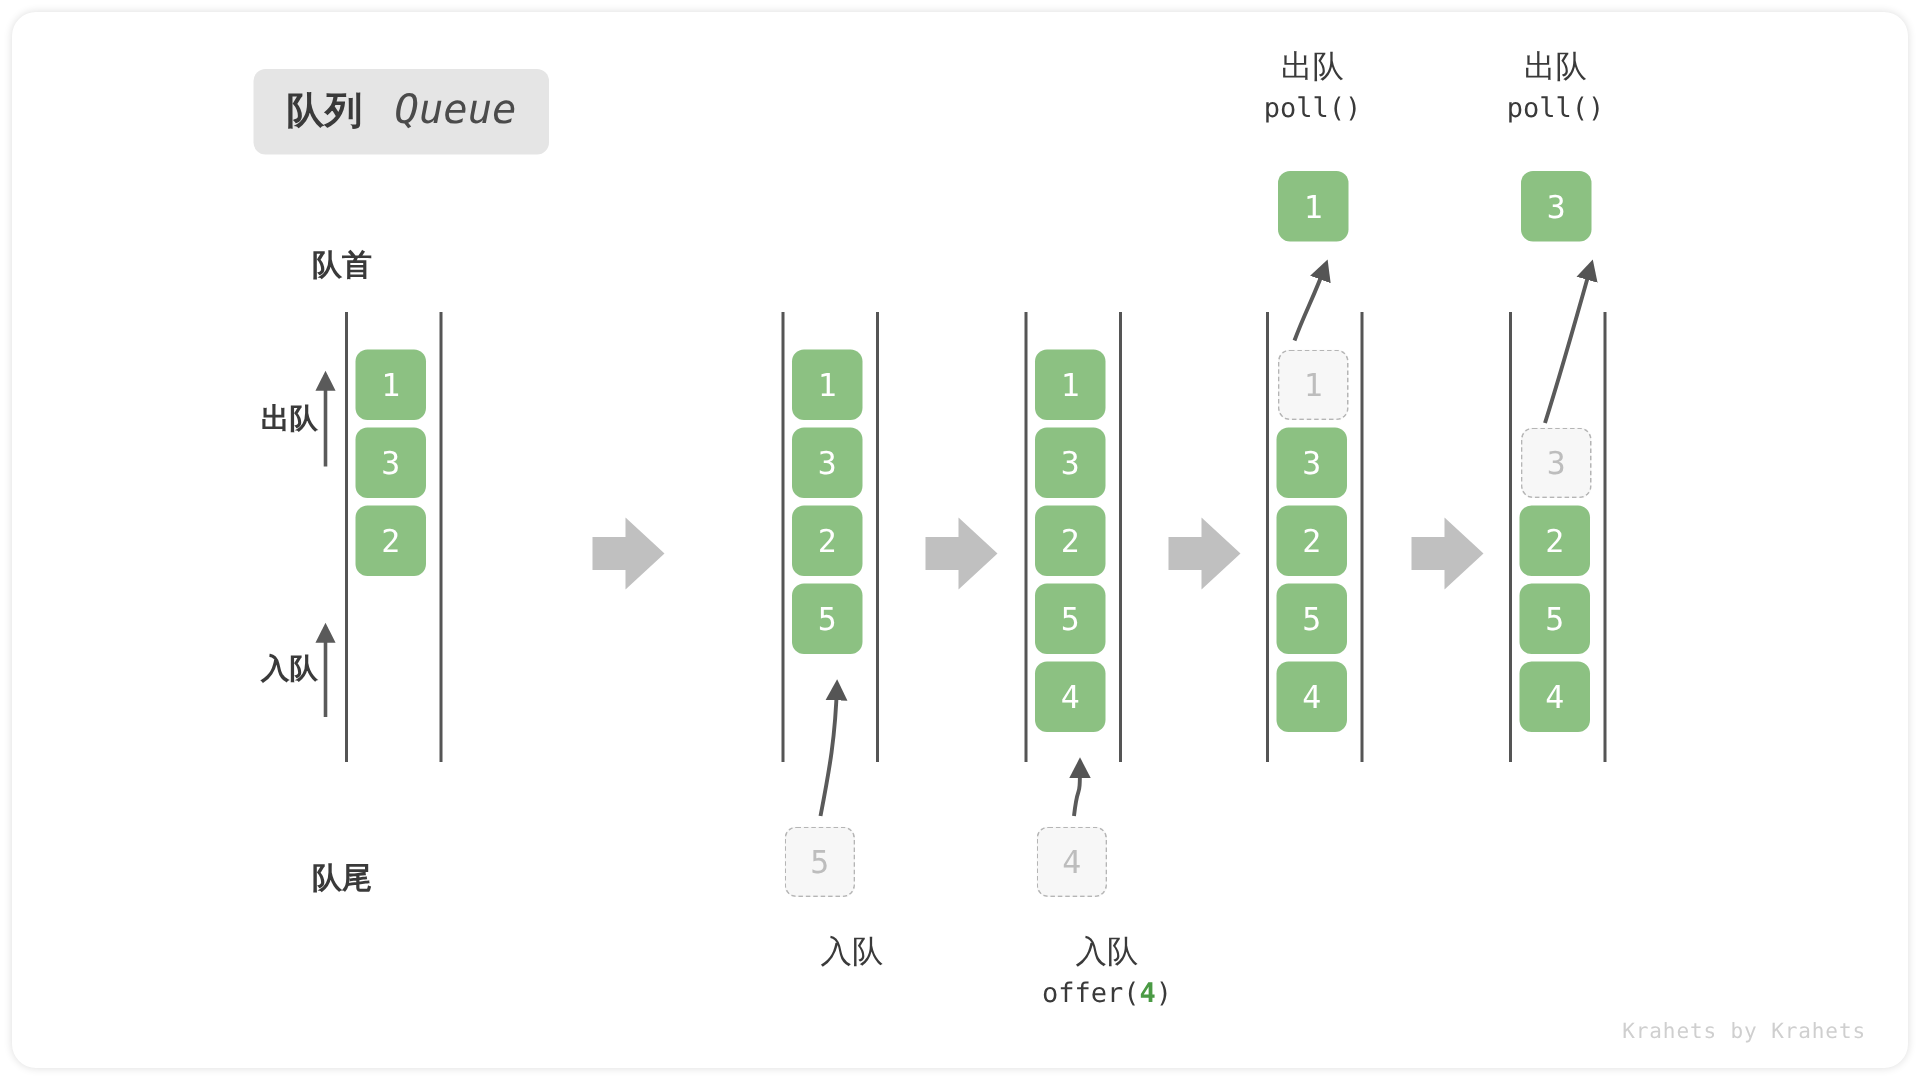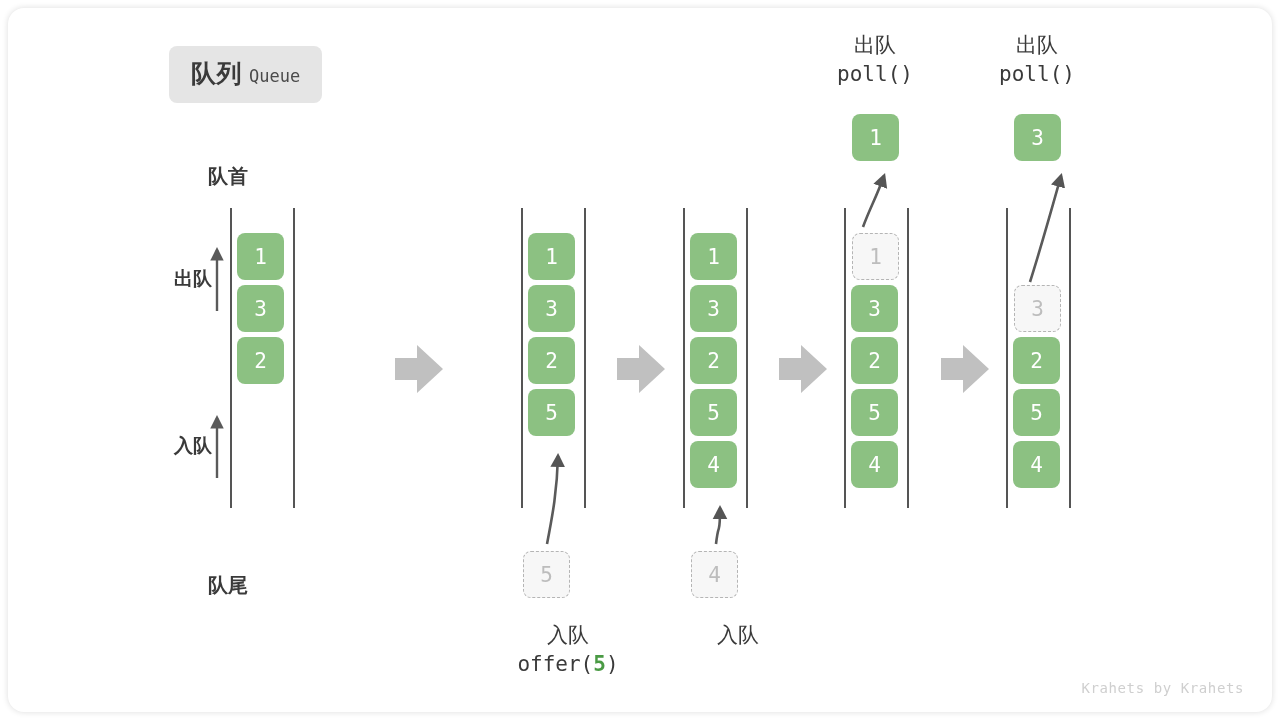--- a/index.html
+++ b/index.html
@@ -30,33 +30,34 @@
 
   
   #title-badge {
     left: 161px;
     top: 38px;
     padding: 11px 22px 13px 22px;
     background: #e5e5e5;
     border-radius: 8px;
     display: flex;
     align-items: baseline;
-    gap: 7px;
+    gap: 21px;
     white-space: nowrap;
   }
   #title-cn {
     font-size: 25px;
     font-weight: bold;
     color: #3a3a3a;
     letter-spacing: 0.5px;
   }
   #title-en {
     font-family: "DejaVu Sans Mono", "Liberation Mono", monospace;
-    font-size: 17px;
+    font-size: 27px;
     color: #4b4b4b;
+    font-style: italic;
   }
 
   
   .head-tail-label {
     font-size: 20px;
     font-weight: bold;
     color: #3a3a3a;
     text-align: left;
     width: 120px;
   }
@@ -102,21 +103,21 @@
     line-height: 1.42;
     white-space: nowrap;
   }
   .op-cn {
     font-size: 21px;
     color: #3a3a3a;
     display: block;
   }
   .op-code {
     font-family: "DejaVu Sans Mono", "Liberation Mono", monospace;
-    font-size: 21px;
+    font-size: 18px;
     color: #3a3a3a;
     display: block;
   }
   .op-code .arg { color: #4a9a44; font-weight: bold; }
 
   
   #footer {
     right: 28px;
     bottom: 16px;
     font-family: "DejaVu Sans Mono", "Liberation Mono", monospace;
@@ -194,25 +195,25 @@
   <div class="abs cell ghost" style="left:1006px; top:277px;">3</div>
   <div class="abs" style="left:1005px; top:329px;">
     <div class="cell">2</div>
     <div class="cell" style="margin-top:5px;">5</div>
     <div class="cell" style="margin-top:5px;">4</div>
   </div>
   <div class="abs cell" style="left:1006px; top:106px;">3</div>
 
   <div class="abs op-caption" style="left:465px; top:612px;">
     <span class="op-cn">入队</span>
-    <span class="op-code"><span>offer(</span><span class="arg">5</span><span>)</span></span>
   </div>
 
   <div class="abs op-caption" style="left:635px; top:612px;">
     <span class="op-cn">入队</span>
+    <span class="op-code"><span>offer(</span><span class="arg">4</span><span>)</span></span>
   </div>
 
   <div class="abs op-caption" style="left:772px; top:22px;">
     <span class="op-cn">出队</span>
     <span class="op-code">poll()</span>
   </div>
 
   <div class="abs op-caption" style="left:934px; top:22px;">
     <span class="op-cn">出队</span>
     <span class="op-code">poll()</span>

